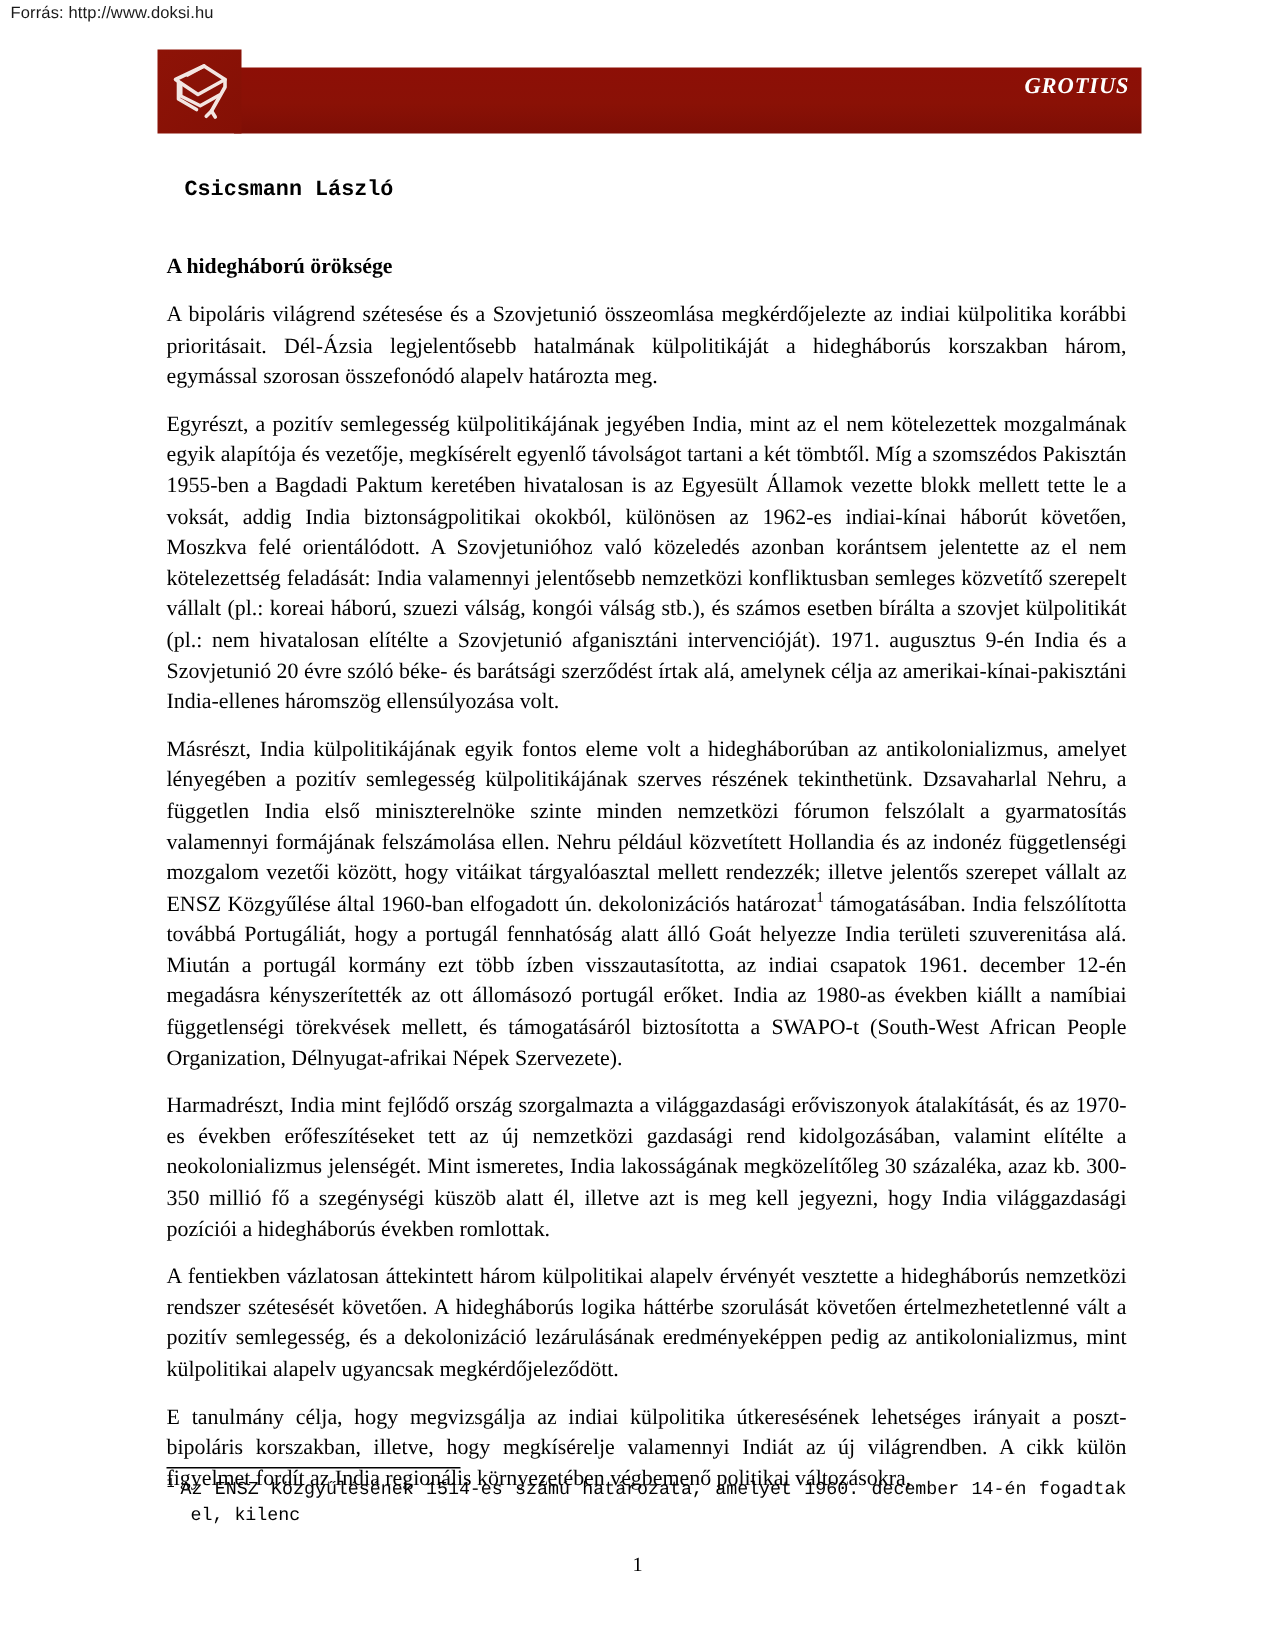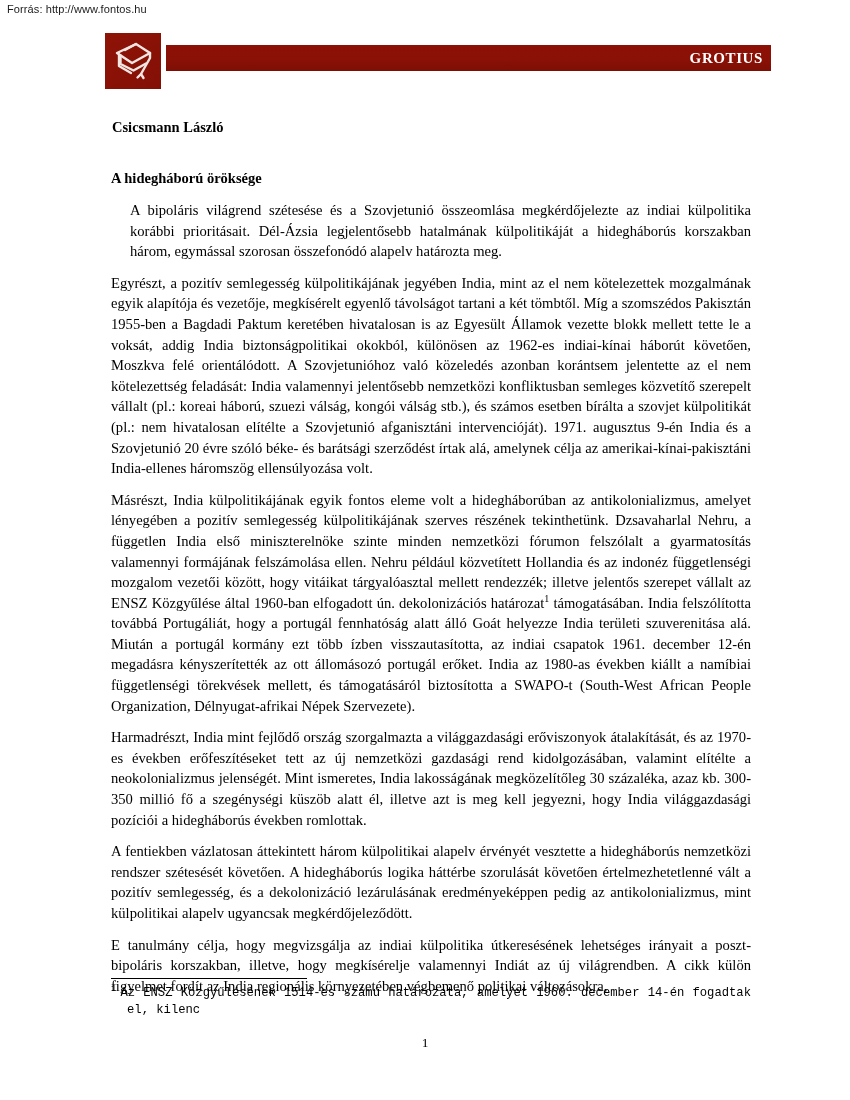--- a/index.html
+++ b/index.html
@@ -31,26 +31,27 @@
   
   .header {
     position: absolute;
     left: 0;
     top: 33px;
     width: 850px;
     height: 60px;
   }
   .banner-bar {
     position: absolute;
-    left: 166px;
+    left: 156px;
     top: 12px;
     width: 605px;
-    height: 26px;
+    height: 44px;
     background: #8c1008;
     background: linear-gradient(to bottom, #8d0f06 0%, #8a1106 55%, #7d0e05 100%);
+    font-style: italic;
   }
   .banner-title {
     position: absolute;
     right: 8px;
     top: 3px;
     font-family: "Liberation Serif", "DejaVu Serif", serif;
     font-weight: bold;
     font-size: 15px;
     color: #ffffff;
     letter-spacing: 0.6px;
@@ -73,22 +74,23 @@
   .doc {
     position: absolute;
     left: 111px;
     top: 118px;
     width: 640px;
   }
   .byline {
     font-size: 14.5px;
     font-weight: bold;
     line-height: 18px;
-    margin: 0 0 0 1px;
-    padding: 0;
+    margin: 0 0 0 12px;
+    padding: 0;
+    font-family: Liberation Mono, monospace;
   }
   .doc-title {
     font-size: 17.5px;
     font-weight: normal;
     line-height: 24px;
     margin: 7px 0 0 0;
     padding: 0;
   }
   .section-heading {
     font-size: 14.5px;
@@ -101,21 +103,20 @@
     font-size: 14.6px;
     line-height: 20.6px;
     text-align: justify;
     margin: 11px 0 0 0;
     padding: 0;
     -webkit-hyphens: none;
     hyphens: none;
   }
   p.para.first {
     margin-top: 13px;
-    margin-left: 19px;
   }
   sup.fn-ref {
     font-size: 10px;
     line-height: 0;
     vertical-align: super;
   }
 
   
   .footnote-area {
     position: absolute;
@@ -157,21 +158,21 @@
     top: 1034px;
     width: 850px;
     text-align: center;
     font-size: 13.5px;
     line-height: 18px;
   }
 </style>
 </head>
 <body>
 
-<div class="source-line">Forrás: http://www.fontos.hu</div>
+<div class="source-line">Forrás: http://www.doksi.hu</div>
 
 <div class="header">
 
   <div class="banner-bar">
     <div class="banner-title">GROTIUS</div>
   </div>
 
   <div class="logo-block">
     <span>
       <svg width="56" height="56" viewBox="0 0 56 56" aria-hidden="true">

